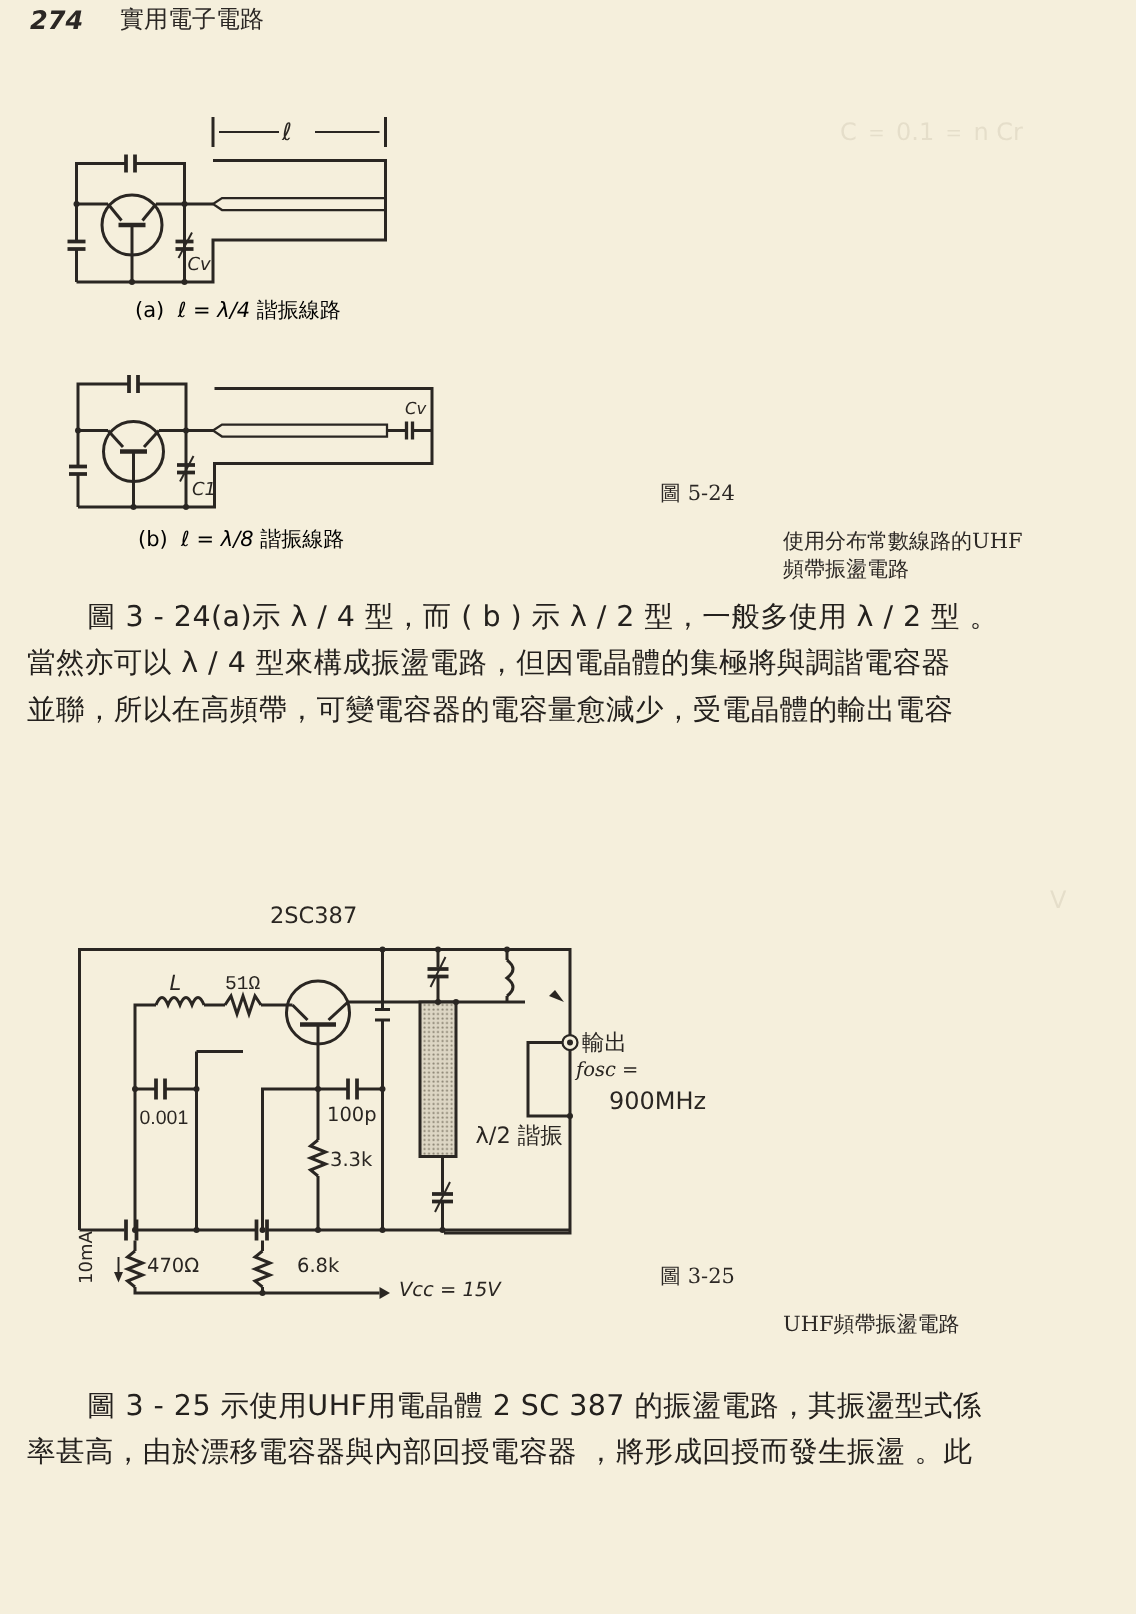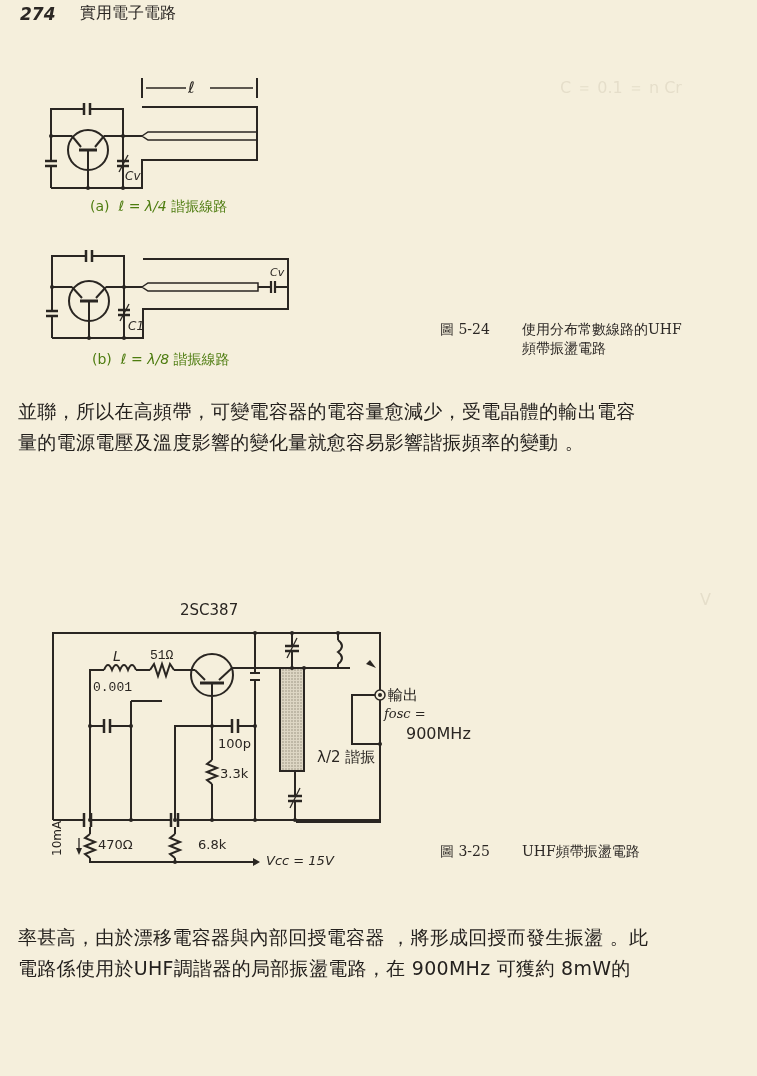--- a/index.html
+++ b/index.html
@@ -5,24 +5,24 @@
   html, body { margin: 0; padding: 0; }
   body {
     width: 757px; height: 1076px; overflow: hidden; position: relative;
     background: #f5efdc;
     font-family: "DejaVu Serif", serif;
     color: #2a2622;
   }
   .abs { position: absolute; }
   .page-num { left: 20px; top: 4px; font-family: "DejaVu Sans", sans-serif; font-weight: bold; font-style: italic; font-size: 17px; color: #2b2724; text-align: right; }
   .running-head { left: 80px; top: 3px; font-family: "DejaVu Sans", sans-serif; font-size: 16px; color: #2b2724; }
-  .sub-caption { font-family: "DejaVu Sans", sans-serif; font-size: 14px; color: #4d7c0f; white-space: nowrap; }
+  .sub-caption { font-family: "DejaVu Sans", sans-serif; font-size: 14px; color: #000000; white-space: nowrap; }
   .fig-caption { font-family: "DejaVu Serif", serif; font-size: 14px; color: #2b2724; line-height: 19px; }
   .fig-caption .num { display: inline-block; width: 82px; }
-  .fig-caption .title { display: inline-block; vertical-align: top; }
+  .fig-caption .title { display: inline-block; vertical-align: top; margin-top: 32px; }
   .para { left: 18px; width: 725px; font-family: "DejaVu Sans", sans-serif; font-size: 19px; line-height: 31px; color: #24211e; letter-spacing: 0.3px; }
   .para p { margin: 0; }
   .indent { display: inline-block; width: 40px; }
   .underline { text-decoration: underline; text-decoration-thickness: 2px; text-underline-offset: 4px; }
   svg { position: absolute; overflow: visible; }
   svg text { font-family: "DejaVu Sans", sans-serif; fill: #2a2622; }
   .ghost { position:absolute; color:#d9d1bc; font-family:"DejaVu Sans",sans-serif; font-size:16px; opacity:0.55; }
 </style>
 </head>
 <body>
@@ -117,22 +117,23 @@
 
 <div class="abs sub-caption" style="left:92px;top:351px;">
   <span>(b)</span>&nbsp;&nbsp;<i>ℓ = λ/8</i>&nbsp;<span>諧振線路</span>
 </div>
 
 <div class="abs fig-caption" style="left:440px;top:320px;">
   <span class="num">圖 5-24</span><span class="title"><span>使用分布常數線路的UHF</span><br><span>頻帶振盪電路</span></span>
 </div>
 
 <div class="abs para" style="top:396px;">
+  <p><span class="indent"></span><span>圖 3 - 24(a)示 λ / 4 型，而 ( b ) 示 λ / 2 型，一般多使用 λ / 2 型 。</span></p>
+  <p>當然亦可以 λ / 4 型來構成振盪電路，但因電晶體的集極將與調諧電容器</p>
   <p>並聯，所以在高頻帶，可變電容器的電容量愈減少，受電晶體的輸出電容</p>
-  <p>量的電源電壓及溫度影響的變化量就愈容易影響諧振頻率的變動 。</p>
 </div>
 
 <div class="abs" style="left:180px;top:601px;font-family:'DejaVu Sans',sans-serif;font-size:15px;">2SC387</div>
 
 <svg style="left:0;top:0;" width="757" height="1076">
   <defs>
     <pattern id="dots" width="3" height="3" patternUnits="userSpaceOnUse">
       <rect width="3" height="3" fill="#ddd6c4"></rect>
       <circle cx="1" cy="1" r="0.7" fill="#8a8372"></circle>
     </pattern>
@@ -236,32 +237,32 @@
       <circle cx="175" cy="820" r="2"></circle>
       <circle cx="175" cy="862" r="2"></circle>
     <circle cx="380" cy="744" r="2"></circle>
       <circle cx="292" cy="668" r="2"></circle>
       <circle cx="304" cy="668" r="2"></circle>
   </g>
 </svg>
 
 <div class="abs" style="left:113px;top:648px;font-family:'DejaVu Sans',sans-serif;font-style:italic;font-size:14px;">L</div>
 <div class="abs" style="left:150px;top:648px;font-family:Liberation Mono, monospace;font-size:13px;">51Ω</div>
-<div class="abs" style="left:93px;top:680px;font-family:Liberation Mono, monospace;font-size:13px;">0.001</div>
+<div class="abs" style="left:93px;top:737px;font-family:Liberation Sans, sans-serif;font-size:13px;">0.001</div>
 <div class="abs" style="left:218px;top:736px;font-family:'DejaVu Sans',sans-serif;font-size:13px;">100p</div>
 <div class="abs" style="left:220px;top:766px;font-family:'DejaVu Sans',sans-serif;font-size:13px;">3.3k</div>
 <div class="abs" style="left:98px;top:837px;font-family:'DejaVu Sans',sans-serif;font-size:13px;">470Ω</div>
 <div class="abs" style="left:198px;top:837px;font-family:'DejaVu Sans',sans-serif;font-size:13px;">6.8k</div>
 <div class="abs" style="left:50px;top:856px;font-family:'DejaVu Sans',sans-serif;font-size:12px;transform:rotate(-90deg);transform-origin:left top;">10mA</div>
 <div class="abs" style="left:266px;top:853px;font-family:'DejaVu Sans',sans-serif;font-style:italic;font-size:13px;">Vcc = 15V</div>
 <div class="abs" style="left:317px;top:748px;font-family:'DejaVu Sans',sans-serif;font-size:15px;">λ/2 諧振</div>
 <div class="abs" style="left:388px;top:686px;font-family:'DejaVu Sans',sans-serif;font-size:15px;">輸出</div>
 <div class="abs" style="left:384px;top:706px;font-family:'DejaVu Serif',serif;font-style:italic;font-size:13px;">fosc =</div>
 <div class="abs" style="left:387px;top:724px;font-family:'DejaVu Sans',sans-serif;font-size:16px;margin-left:19px;">900MHz</div>
 
 <div class="abs fig-caption" style="left:440px;top:842px;">
   <span class="num">圖 3-25</span><span class="title">UHF頻帶振盪電路</span>
 </div>
 
 <div class="abs para" style="top:922px;">
+  <p><span class="indent"></span><span>圖 3 - 25 示使用UHF用電晶體 2 SC 387 的振盪電路，其振盪型式係</span></p>
   <p>率甚高，由於漂移電容器與內部回授電容器 ，將形成回授而發生振盪 。此</p>
-  <p>電路係使用於UHF調諧器的局部振盪電路，在 900MHz 可獲約 8mW的</p>
 </div>
 
 </body></html>

